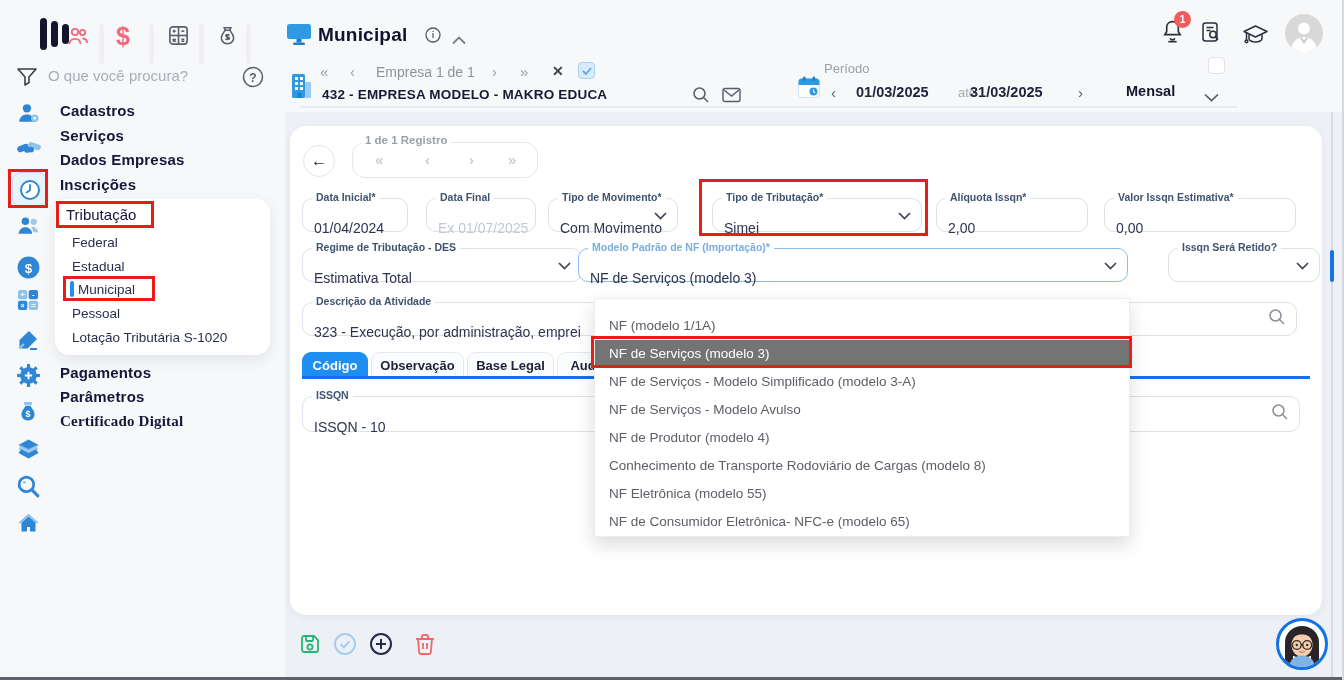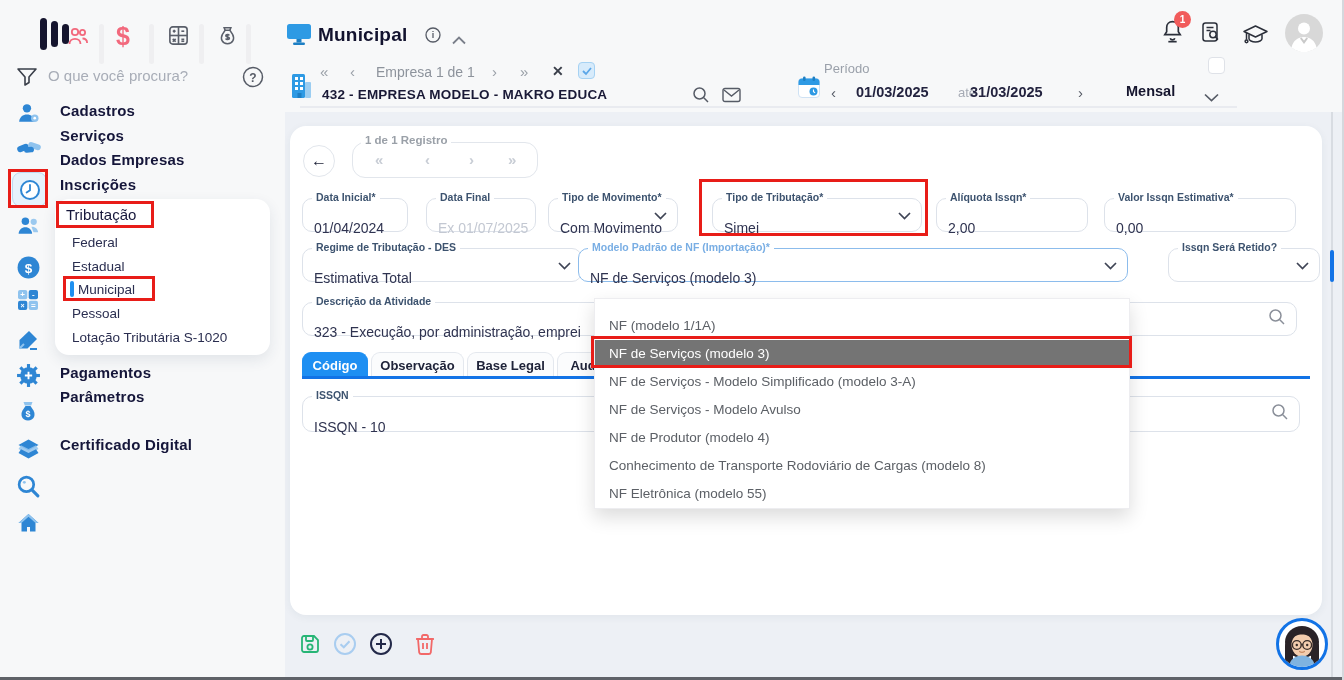--- a/index.html
+++ b/index.html
@@ -369,21 +369,21 @@
   <div class="submenu-title" style="top:206px;">Tributação</div>
   <div class="submenu-item" style="top:235px;">Federal</div>
   <div class="submenu-item" style="top:259px;">Estadual</div>
   <span class="blue-bar"></span>
   <div class="submenu-item" style="top:282px;left:78px;">Municipal</div>
   <div class="submenu-item" style="top:306px;">Pessoal</div>
   <div class="submenu-item" style="top:330px;">Lotação Tributária S-1020</div>
 
   <div class="menu-item" style="top:364px;">Pagamentos</div>
   <div class="menu-item" style="top:388px;">Parâmetros</div>
-  <div class="menu-item" style="top:436px;">Certificado Digital</div>
+  <div class="menu-item" style="top:413px;font-family:Liberation Serif, serif;">Certificado Digital</div>
 
   <div class="main-area"></div>
   <div class="card"></div>
 
   <div class="backbtn">←</div>
   <div class="regbox">
     <span class="lbl">1 de 1 Registro</span>
     <span class="pagechev" style="left:22px;">«</span>
     <span class="pagechev" style="left:72px;">‹</span>
     <span class="pagechev" style="left:116px;">›</span>
@@ -477,20 +477,21 @@
 
   <div class="dd">
     <div class="opt empty"></div>
     <div class="opt">NF (modelo 1/1A)</div>
     <div class="opt selected">NF de Serviços (modelo 3)</div>
     <div class="opt">NF de Serviços - Modelo Simplificado (modelo 3-A)</div>
     <div class="opt">NF de Serviços - Modelo Avulso</div>
     <div class="opt">NF de Produtor (modelo 4)</div>
     <div class="opt">Conhecimento de Transporte Rodoviário de Cargas (modelo 8)</div>
     <div class="opt">NF Eletrônica (modelo 55)</div>
+    <div class="opt">NF de Consumidor Eletrônica- NFC-e (modelo 65)</div>
   </div>
 
   <span class="action-icon" style="left:298px;">
     <svg width="24" height="24" viewBox="0 0 24 24" fill="none" stroke="#27b576" stroke-width="1.8">
       <path d="M4 6a2 2 0 0 1 2-2h10l4 4v10a2 2 0 0 1-2 2H6a2 2 0 0 1-2-2z"></path>
       <rect x="8" y="4" width="7" height="5" rx="1"></rect>
       <circle cx="12" cy="15" r="2.6"></circle>
     </svg>
   </span>
   <span class="action-icon" style="left:333px;">

